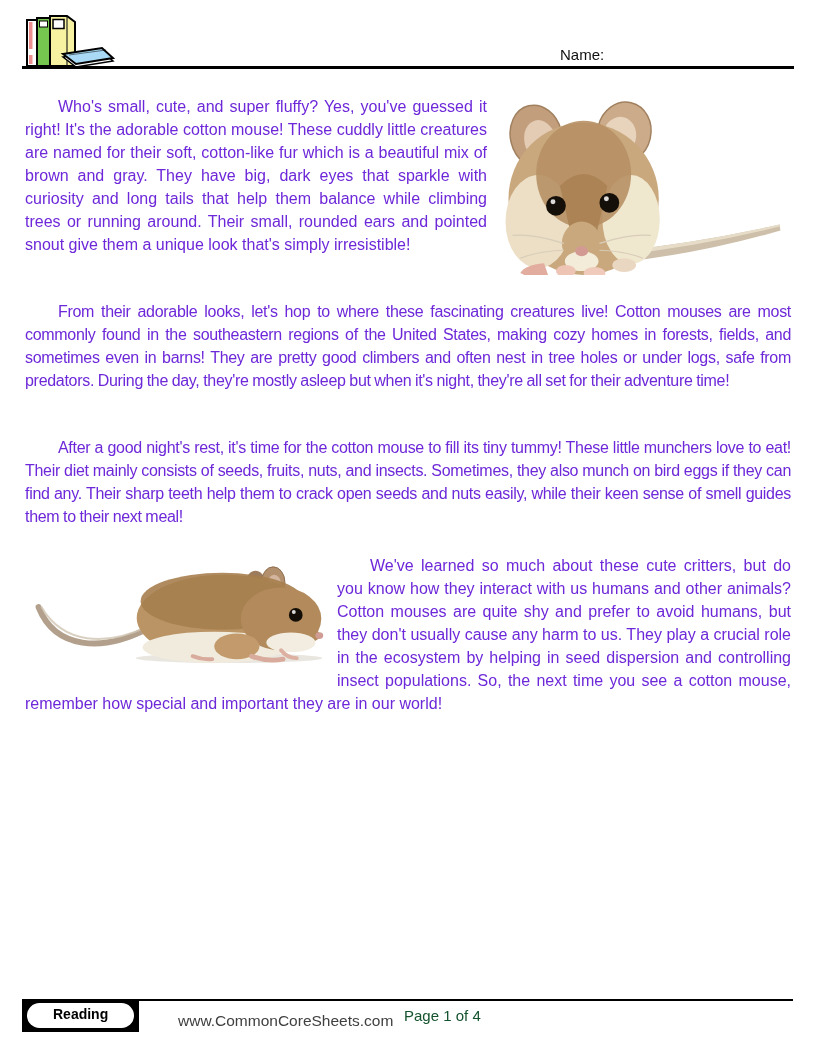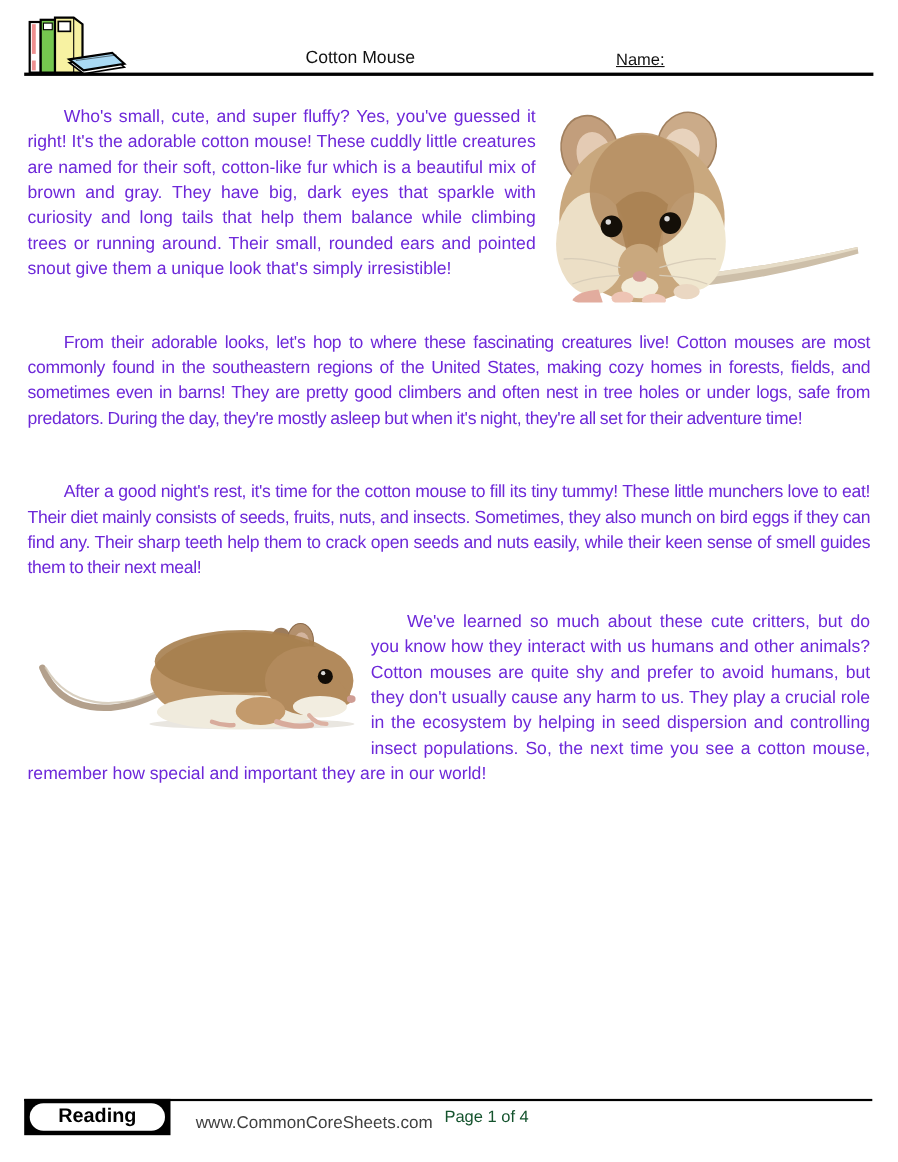--- a/index.html
+++ b/index.html
@@ -15,21 +15,21 @@
   }
 
   
   .header { position: relative; height: 69px; }
   .logo { position: absolute; left: 22px; top: 11px; width: 94px; height: 58px; }
   .header-title {
     position: absolute; left: 120px; top: 44px; width: 415px;
     text-align: center; font-size: 16px; color: #111;
   }
   .name-label {
-    position: absolute; left: 560px; top: 46px; font-size: 15px; color: #111; text-decoration: underline;
+    position: absolute; left: 560px; top: 46px; font-size: 15px; color: #111;
   }
   .header-rule {
     position: absolute; left: 22px; right: 22px; top: 66px;
     height: 2.5px; background: #000;
   }
 
   
   .article { margin: 26px 25px 0 25px; width: 766px; }
   .para {
     font-size: 16px;
@@ -49,21 +49,21 @@
     position: absolute; left: 22px; right: 23px; top: 999px;
     height: 2px; background: #000;
   }
   .badge {
     position: absolute; left: 22px; top: 999px;
     background: #000; padding: 4px 5px;
   }
   .badge-pill {
     display: block; background: #fff; color: #000;
     border-radius: 999px; padding: 1px 26px 3px 26px;
-    font-size: 18px; font-weight: bold; line-height: 21px;
+    font-size: 14px; font-weight: bold; line-height: 21px;
   }
   .website {
     position: absolute; left: 178px; top: 1012px;
     font-size: 15.5px; color: #404040;
   }
   .page-indicator {
     position: absolute; left: 404px; top: 1007px;
     font-size: 15px; color: #14532d;
   }
 </style>
@@ -85,21 +85,20 @@
 
         <polygon points="28,5 45,5 53,11 53,55 28,55" fill="#f7f2a2" stroke="#000" stroke-width="2"></polygon>
         <line x1="45" y1="5" x2="45" y2="55" stroke="#000" stroke-width="1"></line>
         <rect x="31" y="8.5" width="11" height="9" fill="#ffffff" stroke="#000" stroke-width="1.5"></rect>
 
         <polygon points="41,46 80,40 91,50 54,56" fill="#ffffff" stroke="#000" stroke-width="1.5"></polygon>
         <polygon points="41,43 80,37 91,47 54,53" fill="#a9d9f4" stroke="#000" stroke-width="2"></polygon>
         <line x1="47" y1="44" x2="84" y2="39" stroke="#000" stroke-width="1" opacity="0.5"></line>
       </svg>
     </div>
-    <div class="header-title">Cotton Mouse</div>
     <div class="name-label">Name:</div>
     <div class="header-rule"></div>
   </div>
 
   <div class="article">
 
     <p class="para">
       <span class="float-img-right">
         <svg viewBox="0 0 300 182" xmlns="http://www.w3.org/2000/svg">
 

